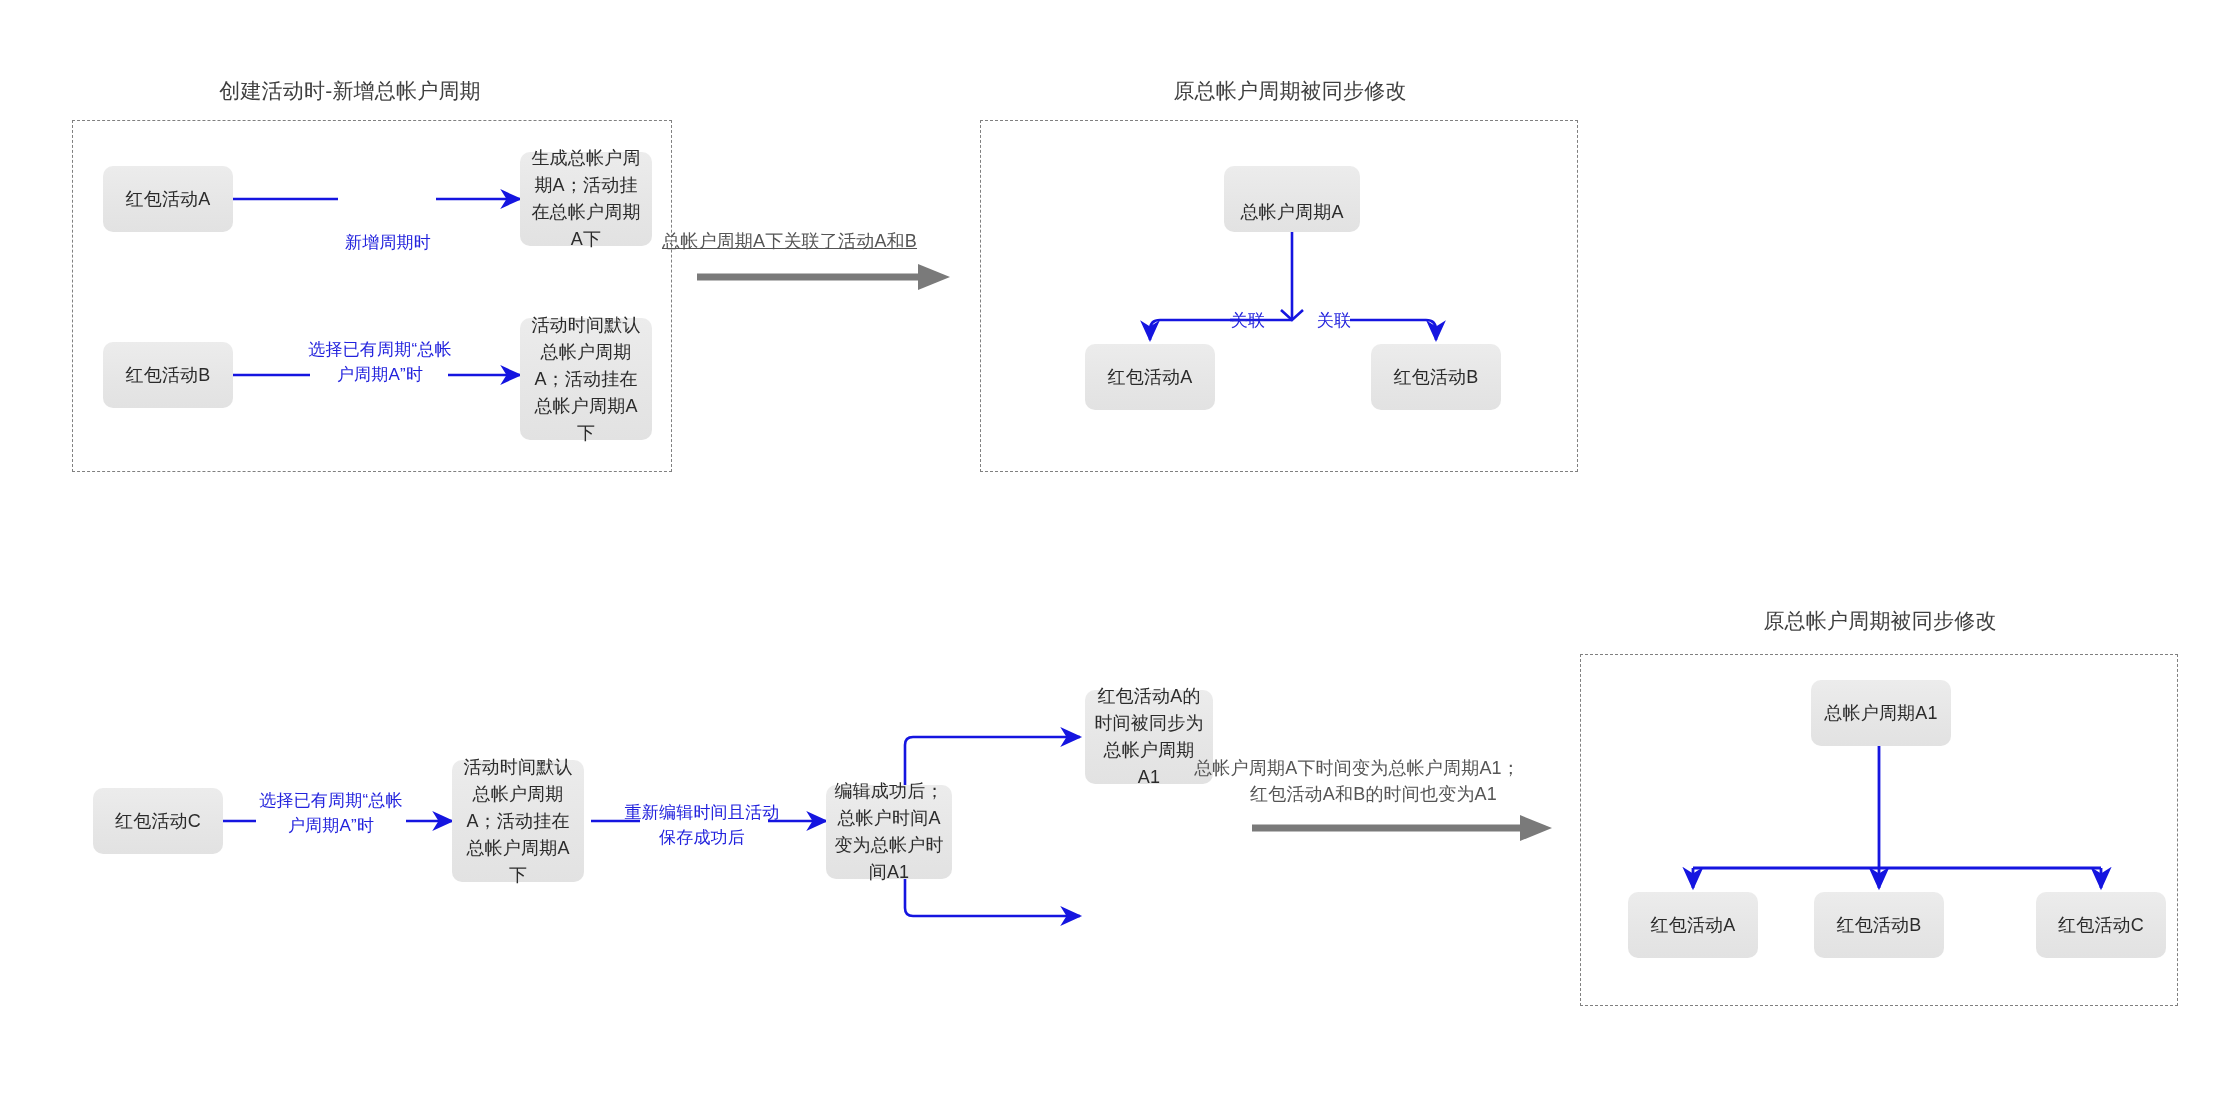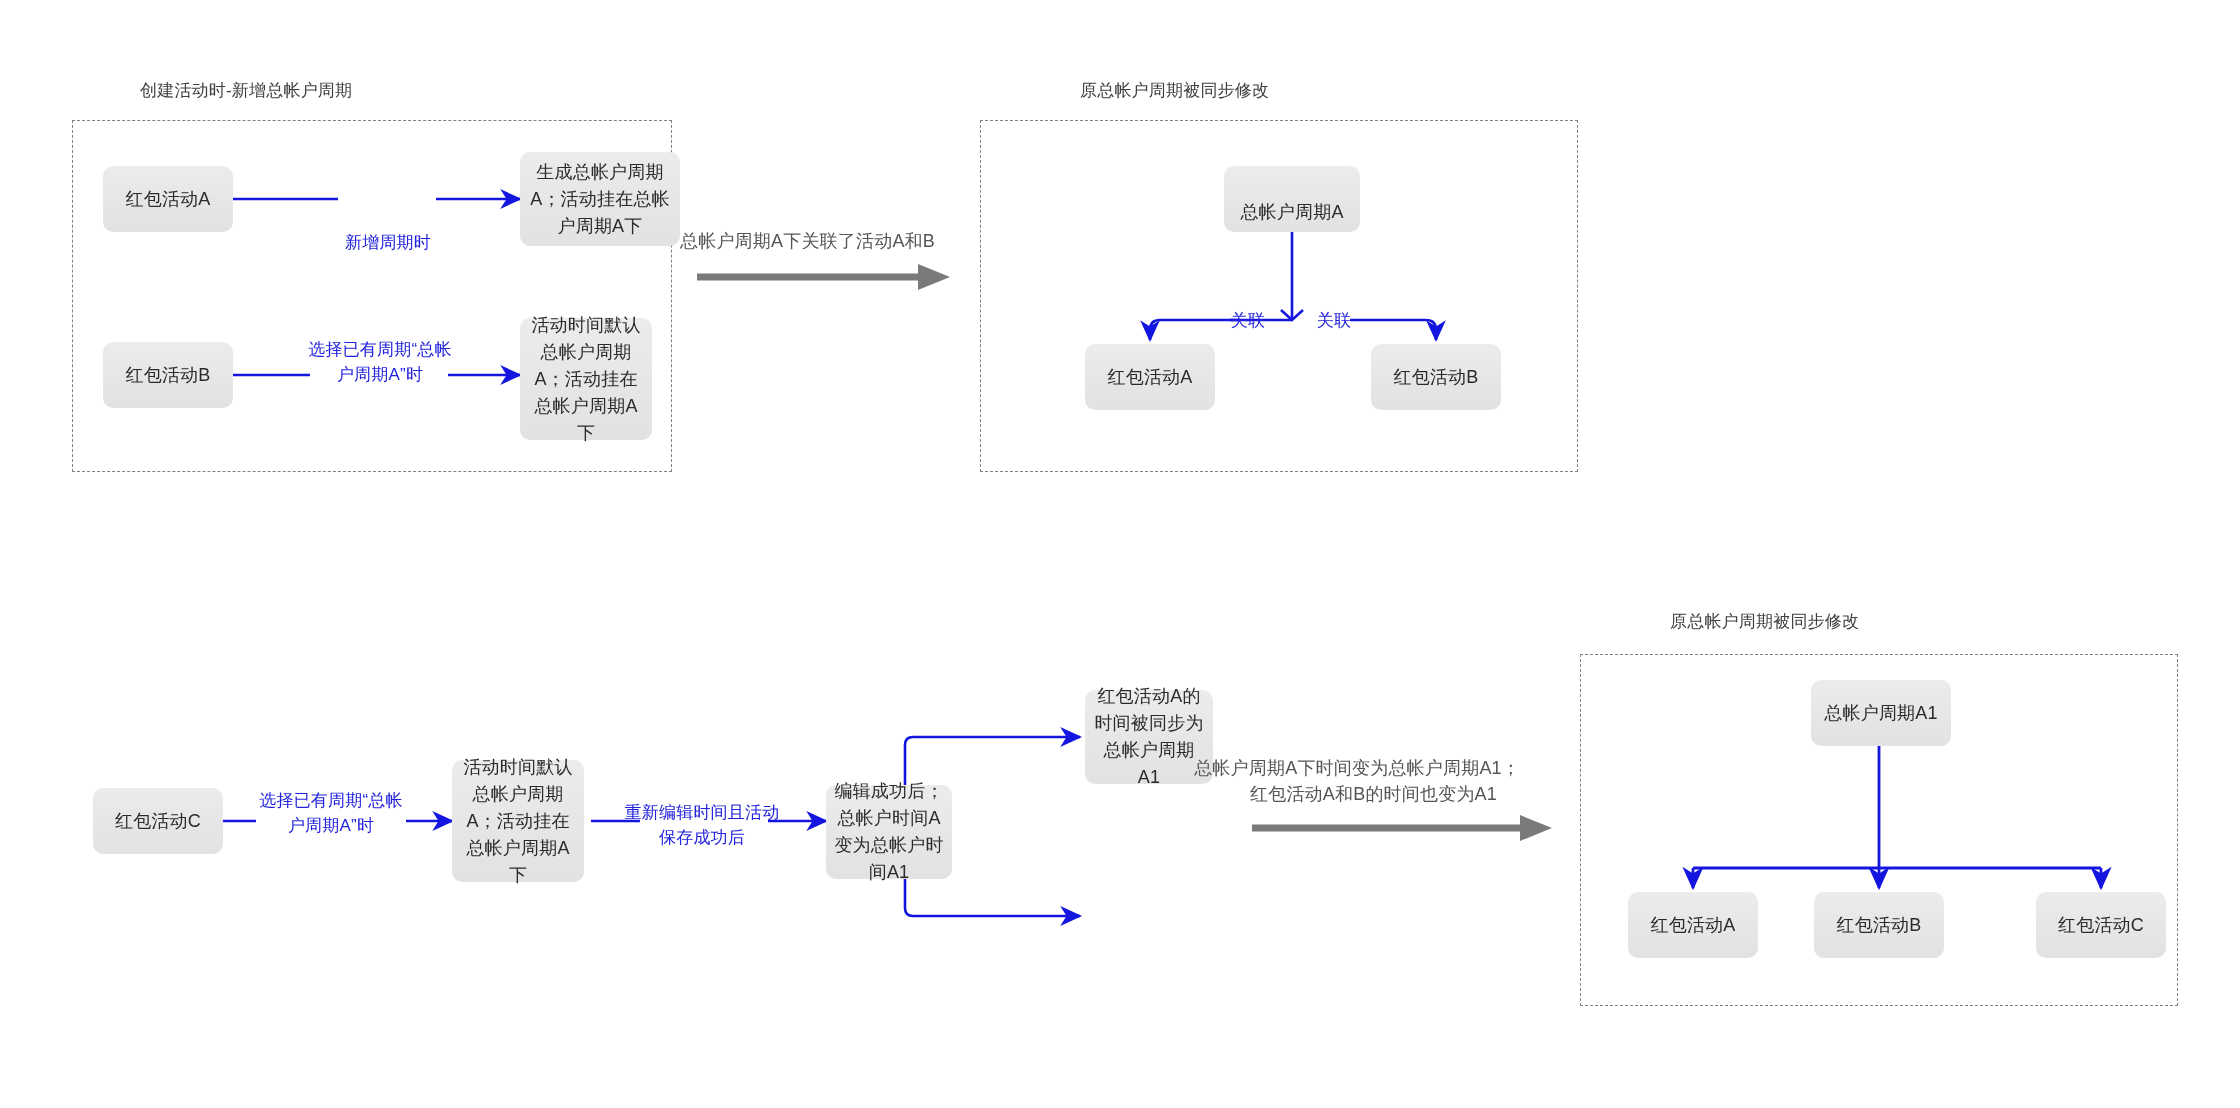--- a/index.html
+++ b/index.html
@@ -16,23 +16,23 @@
   
   .panel{
     position:absolute;
     border:1.5px dashed #808080;
     box-sizing:border-box;
     background:transparent;
   }
   .panel-title{
     position:absolute;
     color:#3f3f3f;
-    font-size:17px;
+    font-size:21px;
     line-height:22px;
-    text-align:left;
+    text-align:center;
     white-space:nowrap;
     letter-spacing:.2px;
   }
 
   
   .node{
     position:absolute;
     box-sizing:border-box;
     background:linear-gradient(180deg,#ececec 0%,#e6e6e6 55%,#e2e2e2 100%);
     border-radius:10px;
@@ -134,33 +134,33 @@
     </g>
   </svg>
 
   <div class="panel-title" style="left:140px;top:80px;width:420px;">创建活动时-新增总帐户周期</div>
   <div class="panel" style="left:72px;top:120px;width:600px;height:352px;"></div>
 
   <div class="node" style="left:103px;top:166px;width:130px;height:66px;">
     <span>红包活动A</span>
   </div>
   <div class="edge-label" style="left:316px;top:186px;width:144px;margin-top:44px;">新增周期时</div>
-  <div class="node" style="left:520px;top:152px;width:160px;height:94px;">
+  <div class="node" style="left:520px;top:152px;width:132px;height:94px;">
     <span>生成总帐户周期A；活动挂在总帐户周期A下</span>
   </div>
 
   <div class="node" style="left:103px;top:342px;width:130px;height:66px;">
     <span>红包活动B</span>
   </div>
   <div class="edge-label" style="left:300px;top:337px;width:160px;">选择已有周期“总帐户周期A”时</div>
   <div class="node" style="left:520px;top:318px;width:132px;height:122px;">
     <span>活动时间默认总帐户周期A；活动挂在总帐户周期A下</span>
   </div>
 
-  <div class="caption" style="left:680px;top:228px;width:320px;">总帐户周期A下关联了活动A和B</div>
+  <div class="caption" style="left:662px;top:228px;width:320px;text-decoration:underline;">总帐户周期A下关联了活动A和B</div>
 
   <div class="panel-title" style="left:1080px;top:80px;width:420px;">原总帐户周期被同步修改</div>
   <div class="panel" style="left:980px;top:120px;width:598px;height:352px;"></div>
 
   <div class="node" style="left:1224px;top:166px;width:136px;height:66px;align-items:flex-end;">
     <span>总帐户周期A</span>
   </div>
   <div class="edge-label" style="left:1220px;top:308px;width:56px;text-align:center;">关联</div>
   <div class="edge-label" style="left:1306px;top:308px;width:56px;text-align:center;">关联</div>
 

